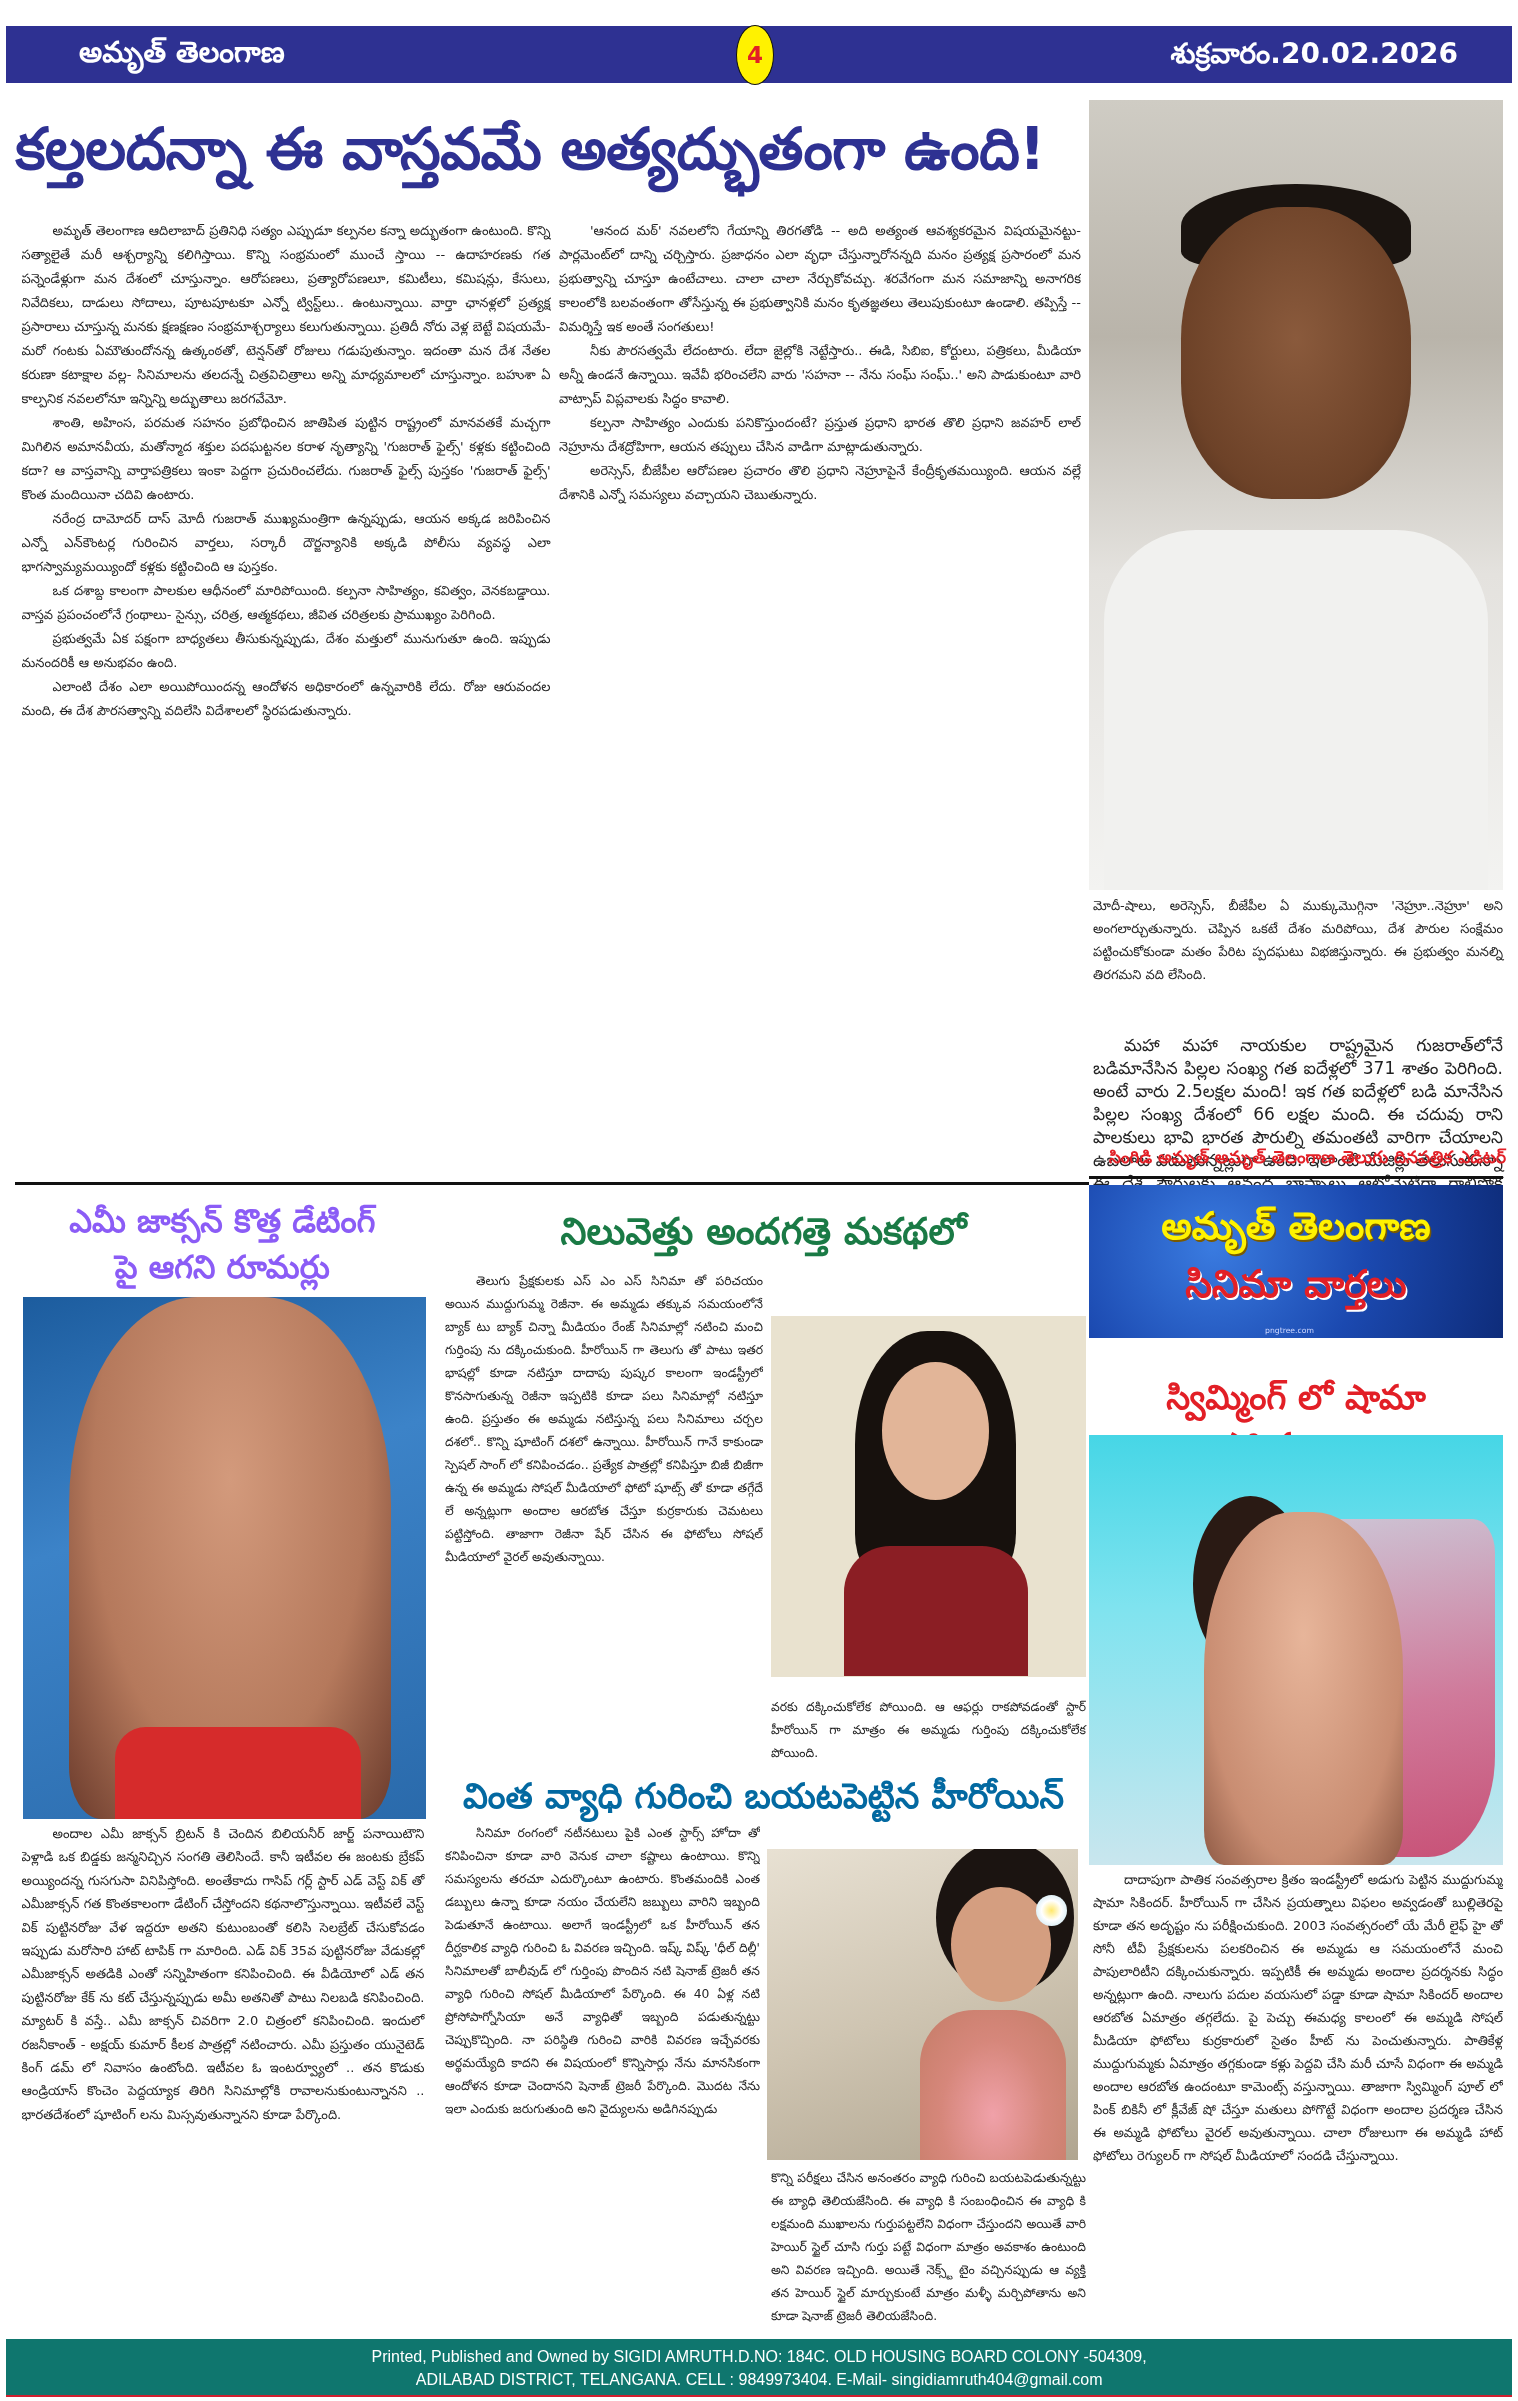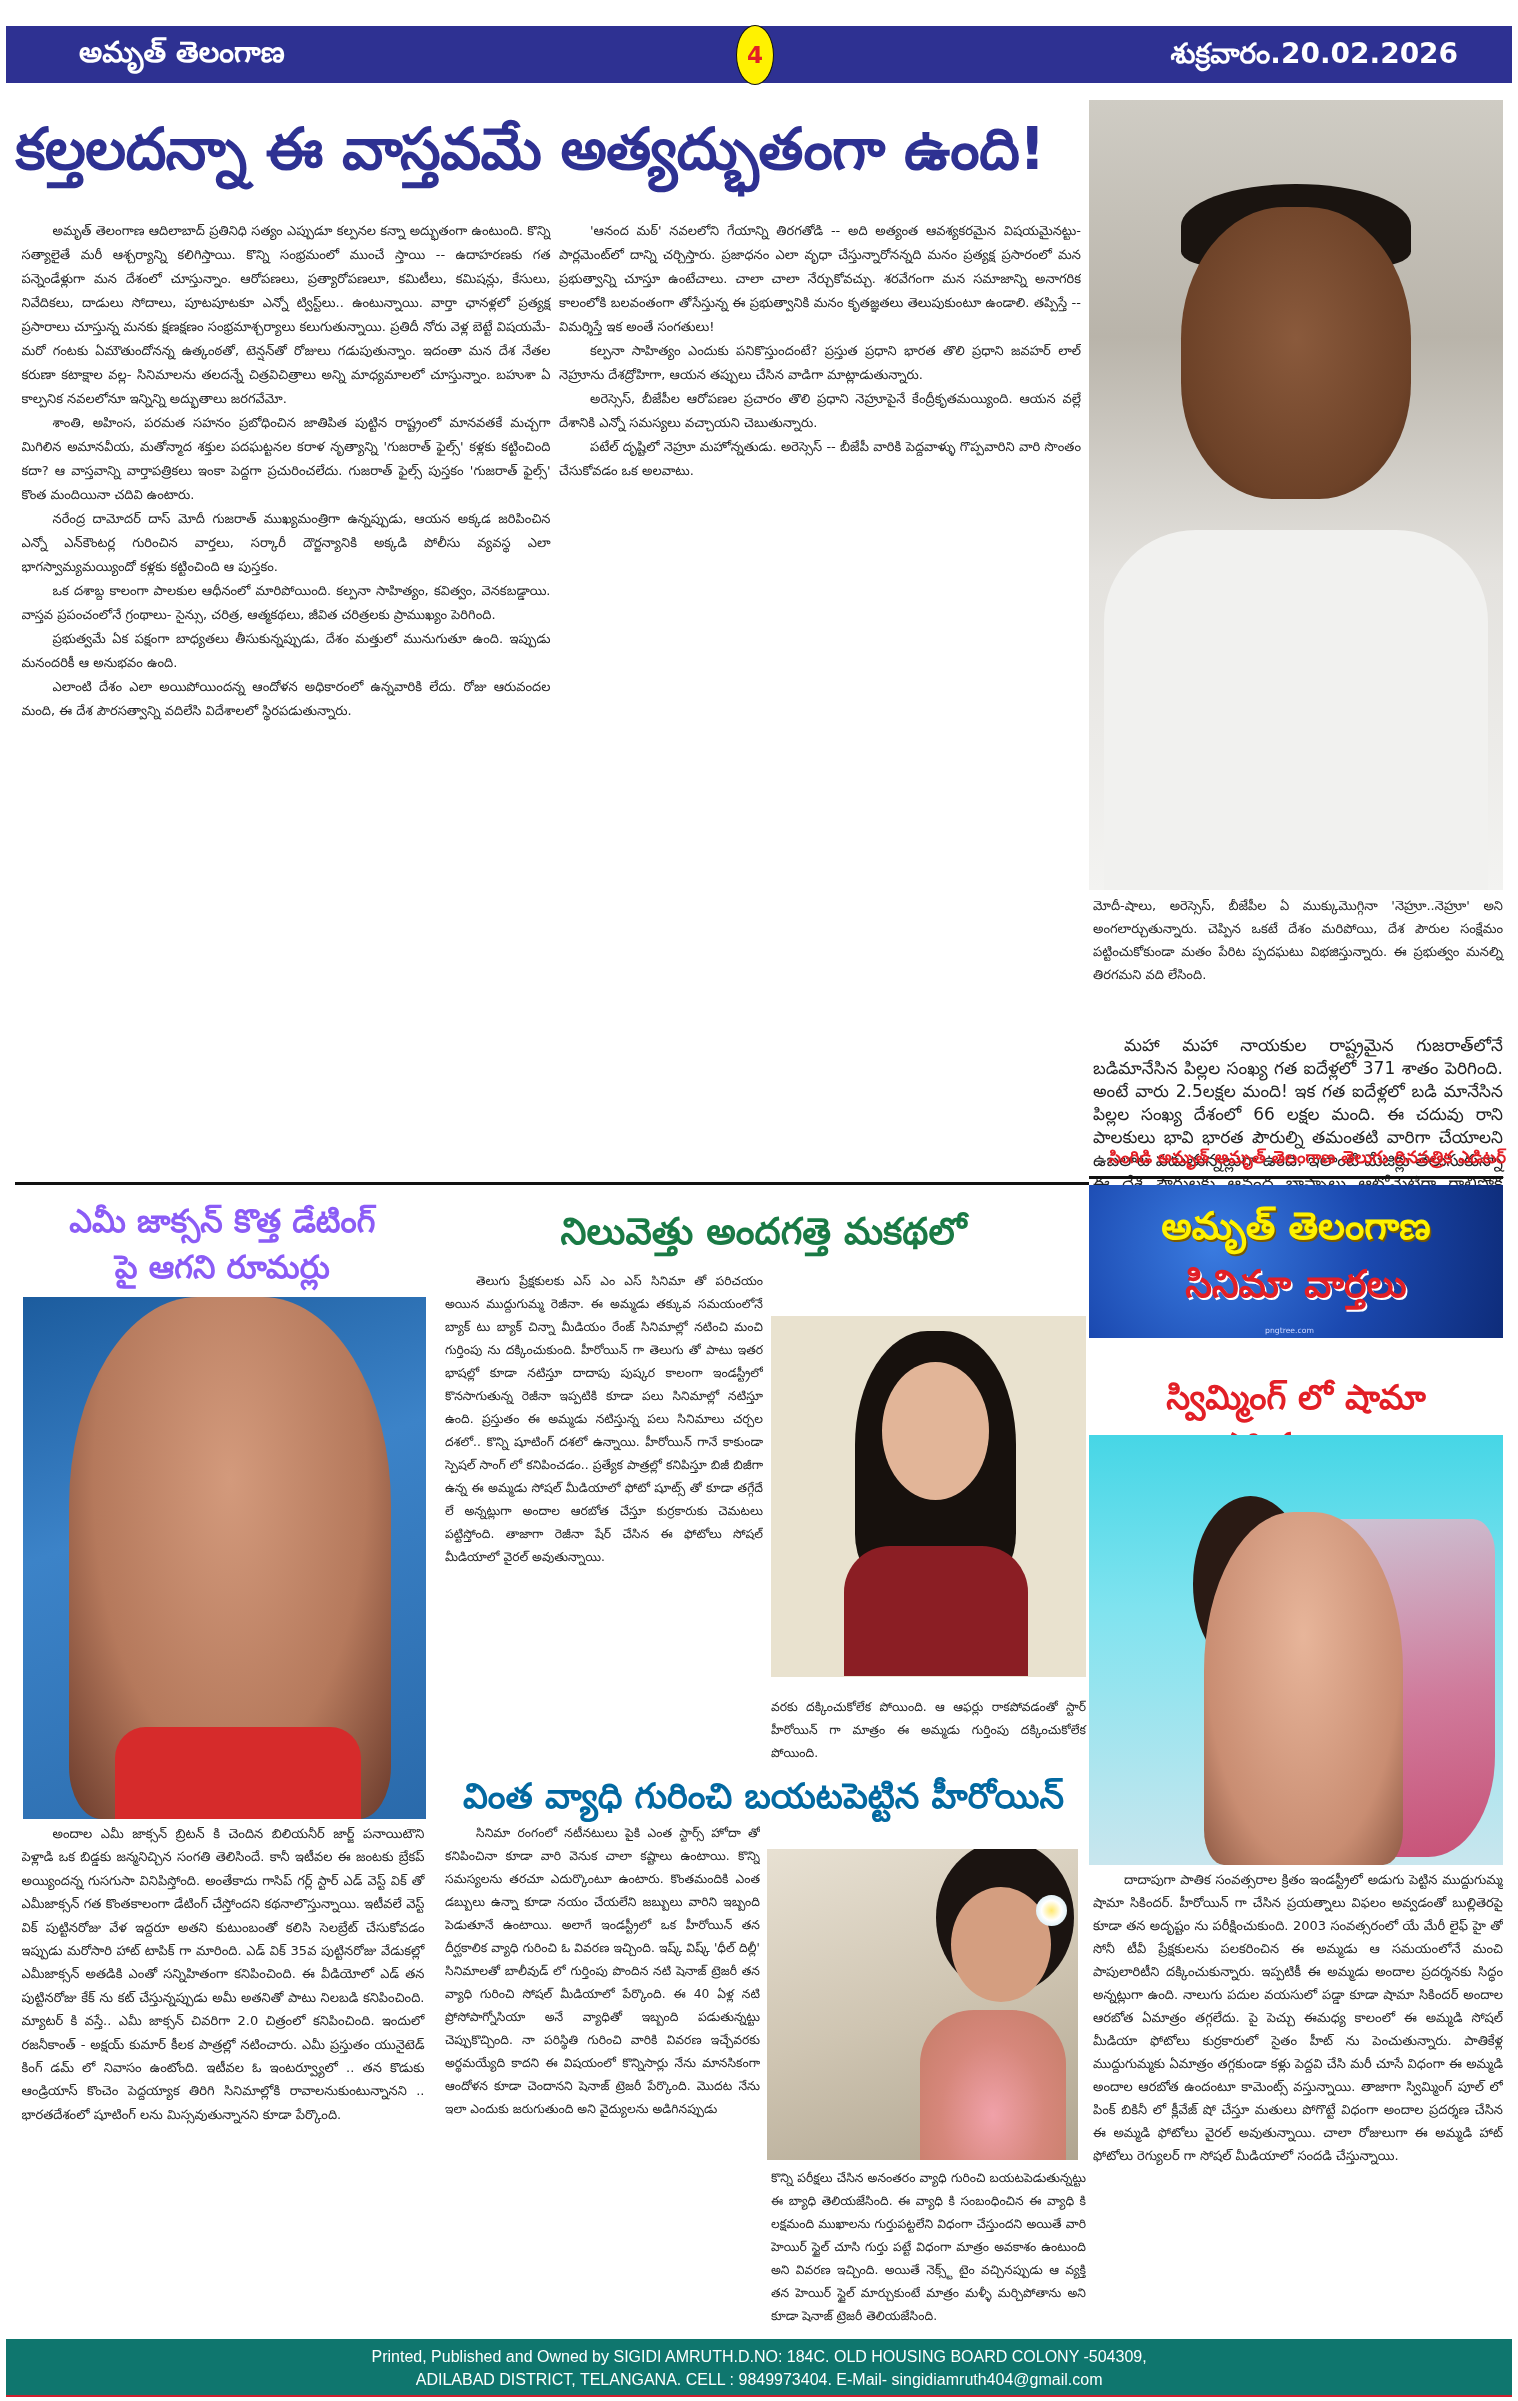--- a/index.html
+++ b/index.html
@@ -57,23 +57,23 @@
 <div class="col" style="left:21.5px;top:219px;width:529px;height:963px;overflow:hidden">
   <p>అమృత్ తెలంగాణ ఆదిలాబాద్ ప్రతినిధి సత్యం ఎప్పుడూ కల్పనల కన్నా అద్భుతంగా ఉంటుంది. కొన్ని సత్యాలైతే మరీ ఆశ్చర్యాన్ని కలిగిస్తాయి. కొన్ని సంభ్రమంలో ముంచే స్తాయి -- ఉదాహరణకు గత పన్నెండేళ్లుగా మన దేశంలో చూస్తున్నాం. ఆరోపణలు, ప్రత్యారోపణలూ, కమిటీలు, కమిషన్లు, కేసులు, నివేదికలు, దాడులు సోదాలు, పూటపూటకూ ఎన్నో ట్విస్ట్‌లు.. ఉంటున్నాయి. వార్తా ఛానళ్లలో ప్రత్యక్ష ప్రసారాలు చూస్తున్న మనకు క్షణక్షణం సంభ్రమాశ్చర్యాలు కలుగుతున్నాయి. ప్రతిదీ నోరు వెళ్ల బెట్టే విషయమే- మరో గంటకు ఏమౌతుందోనన్న ఉత్కంఠతో, టెన్షన్‌తో రోజులు గడుపుతున్నాం. ఇదంతా మన దేశ నేతల కరుణా కటాక్షాల వల్ల- సినిమాలను తలదన్నే చిత్రవిచిత్రాలు అన్ని మాధ్యమాలలో చూస్తున్నాం. బహుశా ఏ కాల్పనిక నవలలోనూ ఇన్నిన్ని అద్భుతాలు జరగవేమో.</p>
   <p>శాంతి, అహింస, పరమత సహనం ప్రబోధించిన జాతిపిత పుట్టిన రాష్ట్రంలో మానవతకే మచ్చగా మిగిలిన అమానవీయ, మతోన్మాద శక్తుల పదఘట్టనల కరాళ నృత్యాన్ని 'గుజరాత్ ఫైల్స్' కళ్లకు కట్టించింది కదా? ఆ వాస్తవాన్ని వార్తాపత్రికలు ఇంకా పెద్దగా ప్రచురించలేదు. గుజరాత్ ఫైల్స్ పుస్తకం 'గుజరాత్ ఫైల్స్' కొంత మందియినా చదివి ఉంటారు.</p>
   <p>నరేంద్ర దామోదర్ దాస్ మోదీ గుజరాత్ ముఖ్యమంత్రిగా ఉన్నప్పుడు, ఆయన అక్కడ జరిపించిన ఎన్నో ఎన్‌కౌంటర్ల గురించిన వార్తలు, సర్కారీ దౌర్జన్యానికి అక్కడి పోలీసు వ్యవస్థ ఎలా భాగస్వామ్యమయ్యిందో కళ్లకు కట్టించింది ఆ పుస్తకం.</p>
   <p>ఒక దశాబ్ద కాలంగా పాలకుల ఆధీనంలో మారిపోయింది. కల్పనా సాహిత్యం, కవిత్వం, వెనకబడ్డాయి. వాస్తవ ప్రపంచంలోనే గ్రంథాలు- సైన్సు, చరిత్ర, ఆత్మకథలు, జీవిత చరిత్రలకు ప్రాముఖ్యం పెరిగింది.</p>
   <p>ప్రభుత్వమే ఏక పక్షంగా బాధ్యతలు తీసుకున్నప్పుడు, దేశం మత్తులో మునుగుతూ ఉంది. ఇప్పుడు మనందరికీ ఆ అనుభవం ఉంది.</p>
   <p>ఎలాంటి దేశం ఎలా అయిపోయిందన్న ఆందోళన అధికారంలో ఉన్నవారికి లేదు. రోజు ఆరువందల మంది, ఈ దేశ పౌరసత్వాన్ని వదిలేసి విదేశాలలో స్థిరపడుతున్నారు.</p>
 </div>
 <div class="col" style="left:559px;top:219px;width:522px;height:963px;overflow:hidden">
   <p>'ఆనంద మఠ్' నవలలోని గేయాన్ని తిరగతోడి -- అది అత్యంత ఆవశ్యకరమైన విషయమైనట్టు- పార్లమెంట్‌లో దాన్ని చర్చిస్తారు. ప్రజాధనం ఎలా వృధా చేస్తున్నారోనన్నది మనం ప్రత్యక్ష ప్రసారంలో మన ప్రభుత్వాన్ని చూస్తూ ఉంటేచాలు. చాలా చాలా నేర్చుకోవచ్చు. శరవేగంగా మన సమాజాన్ని అనాగరిక కాలంలోకి బలవంతంగా తోసేస్తున్న ఈ ప్రభుత్వానికి మనం కృతజ్ఞతలు తెలుపుకుంటూ ఉండాలి. తప్పిస్తే -- విమర్శిస్తే ఇక అంతే సంగతులు!</p>
+  <p>నీకు పౌరసత్వమే లేదంటారు. లేదా జైల్లోకి నెట్టేస్తారు.. ఈడి, సిబిఐ, కోర్టులు, పత్రికలు, మీడియా అన్నీ ఉండనే ఉన్నాయి. ఇవేవీ భరించలేని వారు 'సహనా -- నేను సంఘ్ సంఘ్..' అని పాడుకుంటూ వారి వాట్సాప్ విప్లవాలకు సిద్ధం కావాలి.</p>
   <p>కల్పనా సాహిత్యం ఎందుకు పనికొస్తుందంటే? ప్రస్తుత ప్రధాని భారత తొలి ప్రధాని జవహర్ లాల్ నెహ్రూను దేశద్రోహిగా, ఆయన తప్పులు చేసిన వాడిగా మాట్లాడుతున్నారు.</p>
   <p>అరెస్సెస్, బీజేపీల ఆరోపణల ప్రచారం తొలి ప్రధాని నెహ్రూపైనే కేంద్రీకృతమయ్యింది. ఆయన వల్లే దేశానికి ఎన్నో సమస్యలు వచ్చాయని చెబుతున్నారు.</p>
-  <p>పటేల్ దృష్టిలో నెహ్రూ మహోన్నతుడు. అరెస్సెస్ -- బీజేపీ వారికి పెద్దవాళ్ళు గొప్పవారిని వారి సొంతం చేసుకోవడం ఒక అలవాటు.</p>
 </div>
 
 <div class="photo ph-man">
   <div class="shirt"></div>
   <div class="hair"></div>
   <div class="face"></div>
 </div>
 <div class="caption-man">మోదీ-షాలు, అరెస్సెస్, బీజేపీల ఏ ముక్కుమొగ్గినా 'నెహ్రూ..నెహ్రూ' అని అంగలార్చుతున్నారు. చెప్పిన ఒకటే దేశం మరిపోయి, దేశ పౌరుల సంక్షేమం పట్టించుకోకుండా మతం పేరిట ప్పదఘటు విభజిస్తున్నారు. ఈ ప్రభుత్వం మనల్ని తిరగమని వది లేసింది.</div>
 <div class="body-right" style="text-indent:31px">మహా మహా నాయకుల రాష్ట్రమైన గుజరాత్‌లోనే బడిమానేసిన పిల్లల సంఖ్య గత ఐదేళ్లలో 371 శాతం పెరిగింది. అంటే వారు 2.5లక్షల మంది! ఇక గత ఐదేళ్లలో బడి మానేసిన పిల్లల సంఖ్య దేశంలో 66 లక్షల మంది. ఈ చదువు రాని పాలకులు భావి భారత పౌరుల్ని తమంతటి వారిగా చేయాలని ఉబలాట పడుతున్నట్లుగా ఉంది. ఇలాంటి మేజిక్లు తెలుసుకున్నా ఈ దేశ పౌరులకు ఆనంద భాష్పాలు ఆటోమెటిగ్గా రాలిపోక ఏమవుతాయి?</div>
 <div class="byline">సింగిడి అమృత్ అమృత్ తెలంగాణ తెలుగు దినపత్రిక ఎడిటర్</div>

